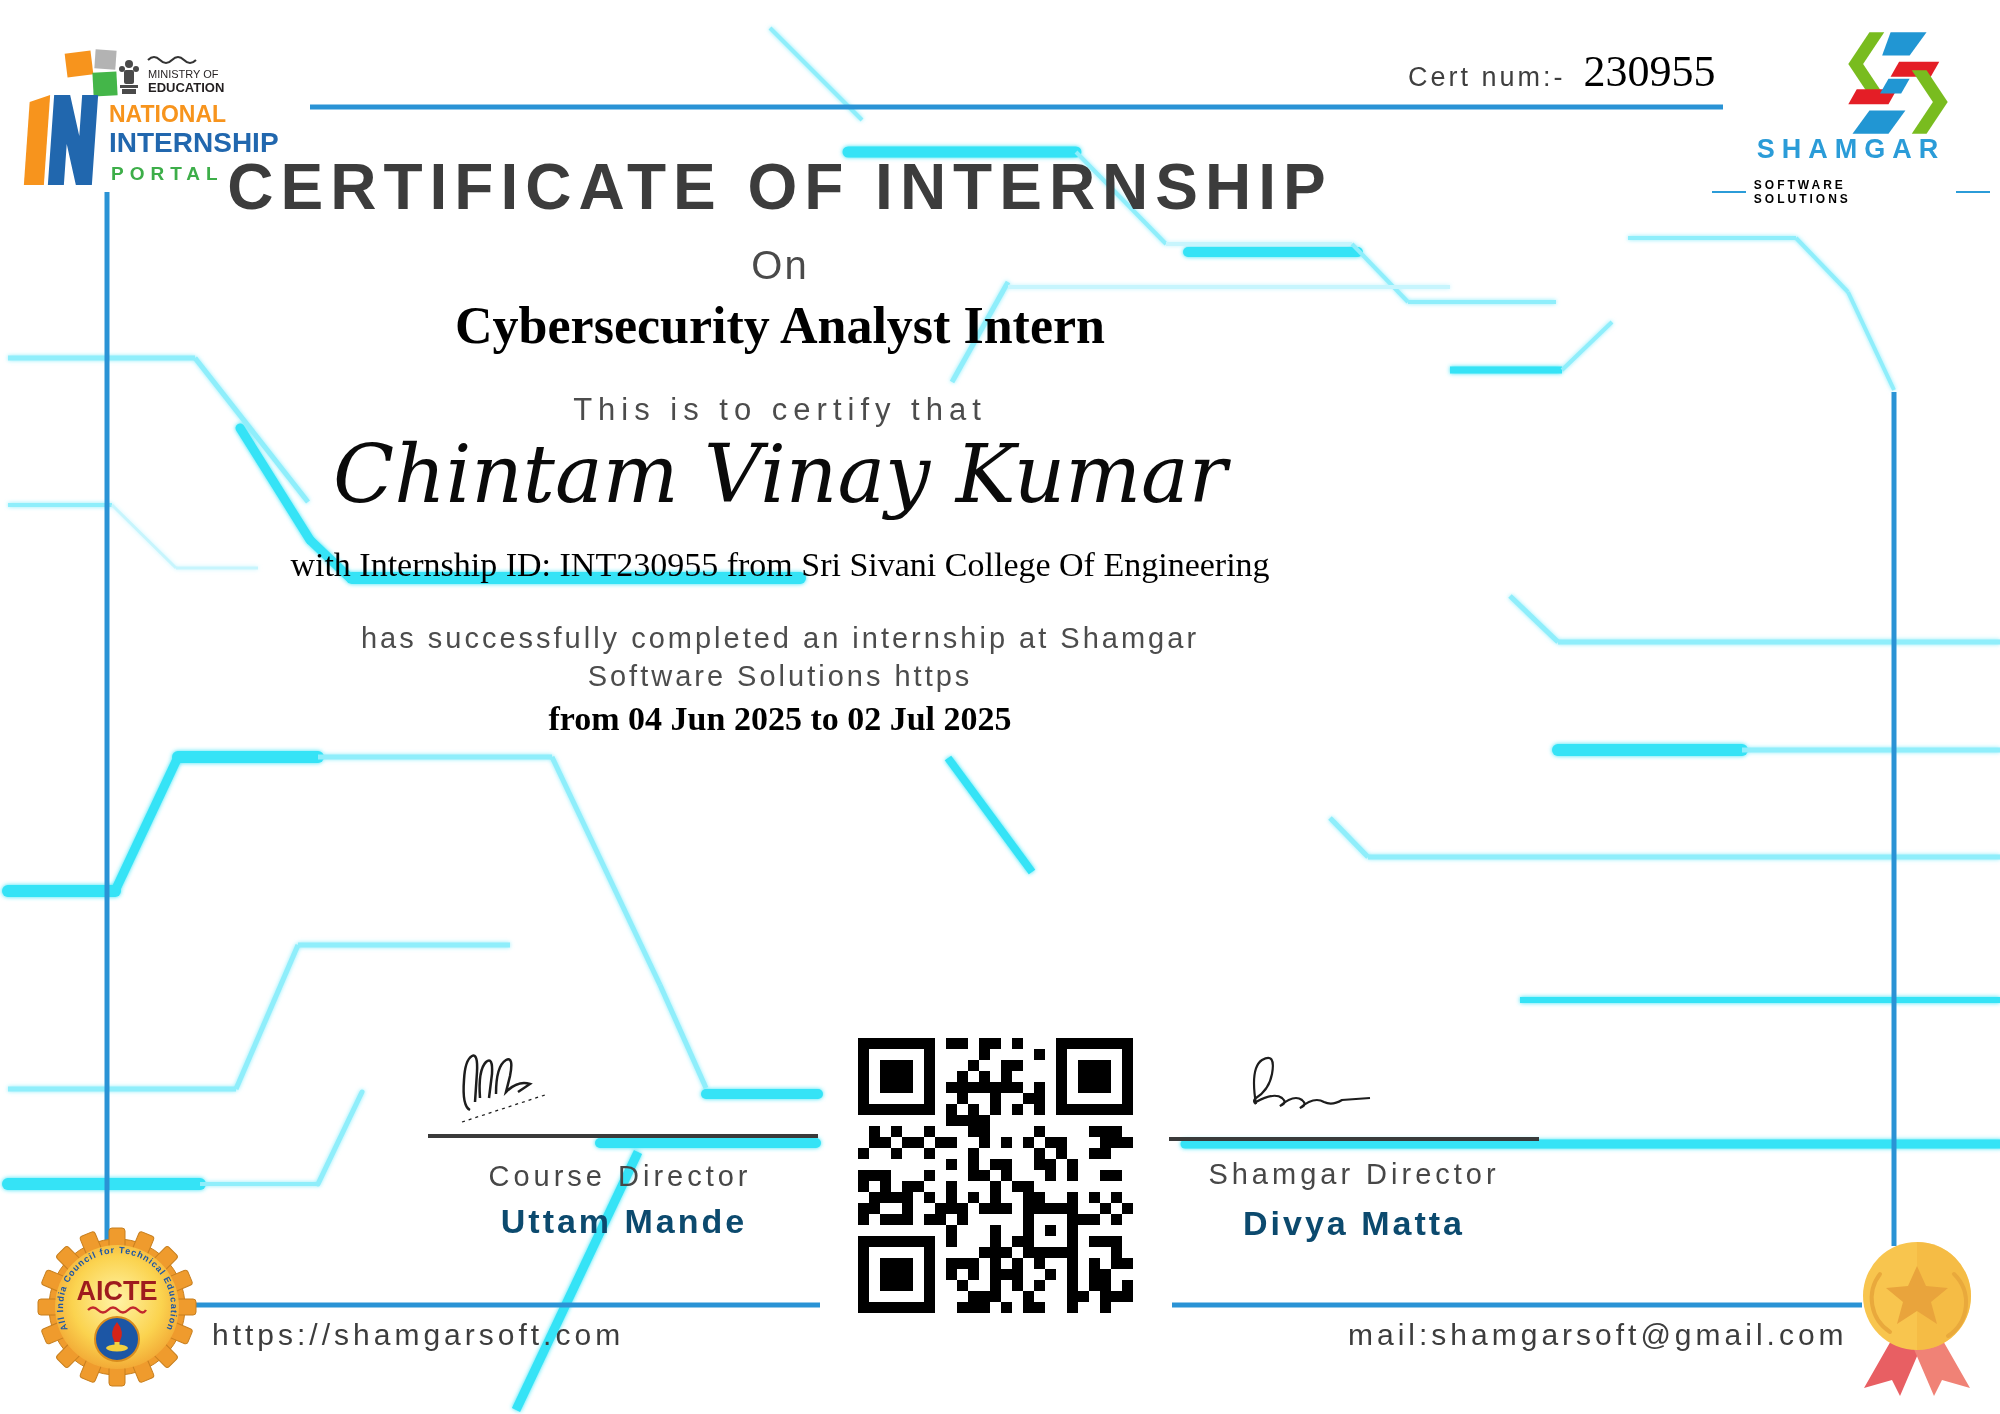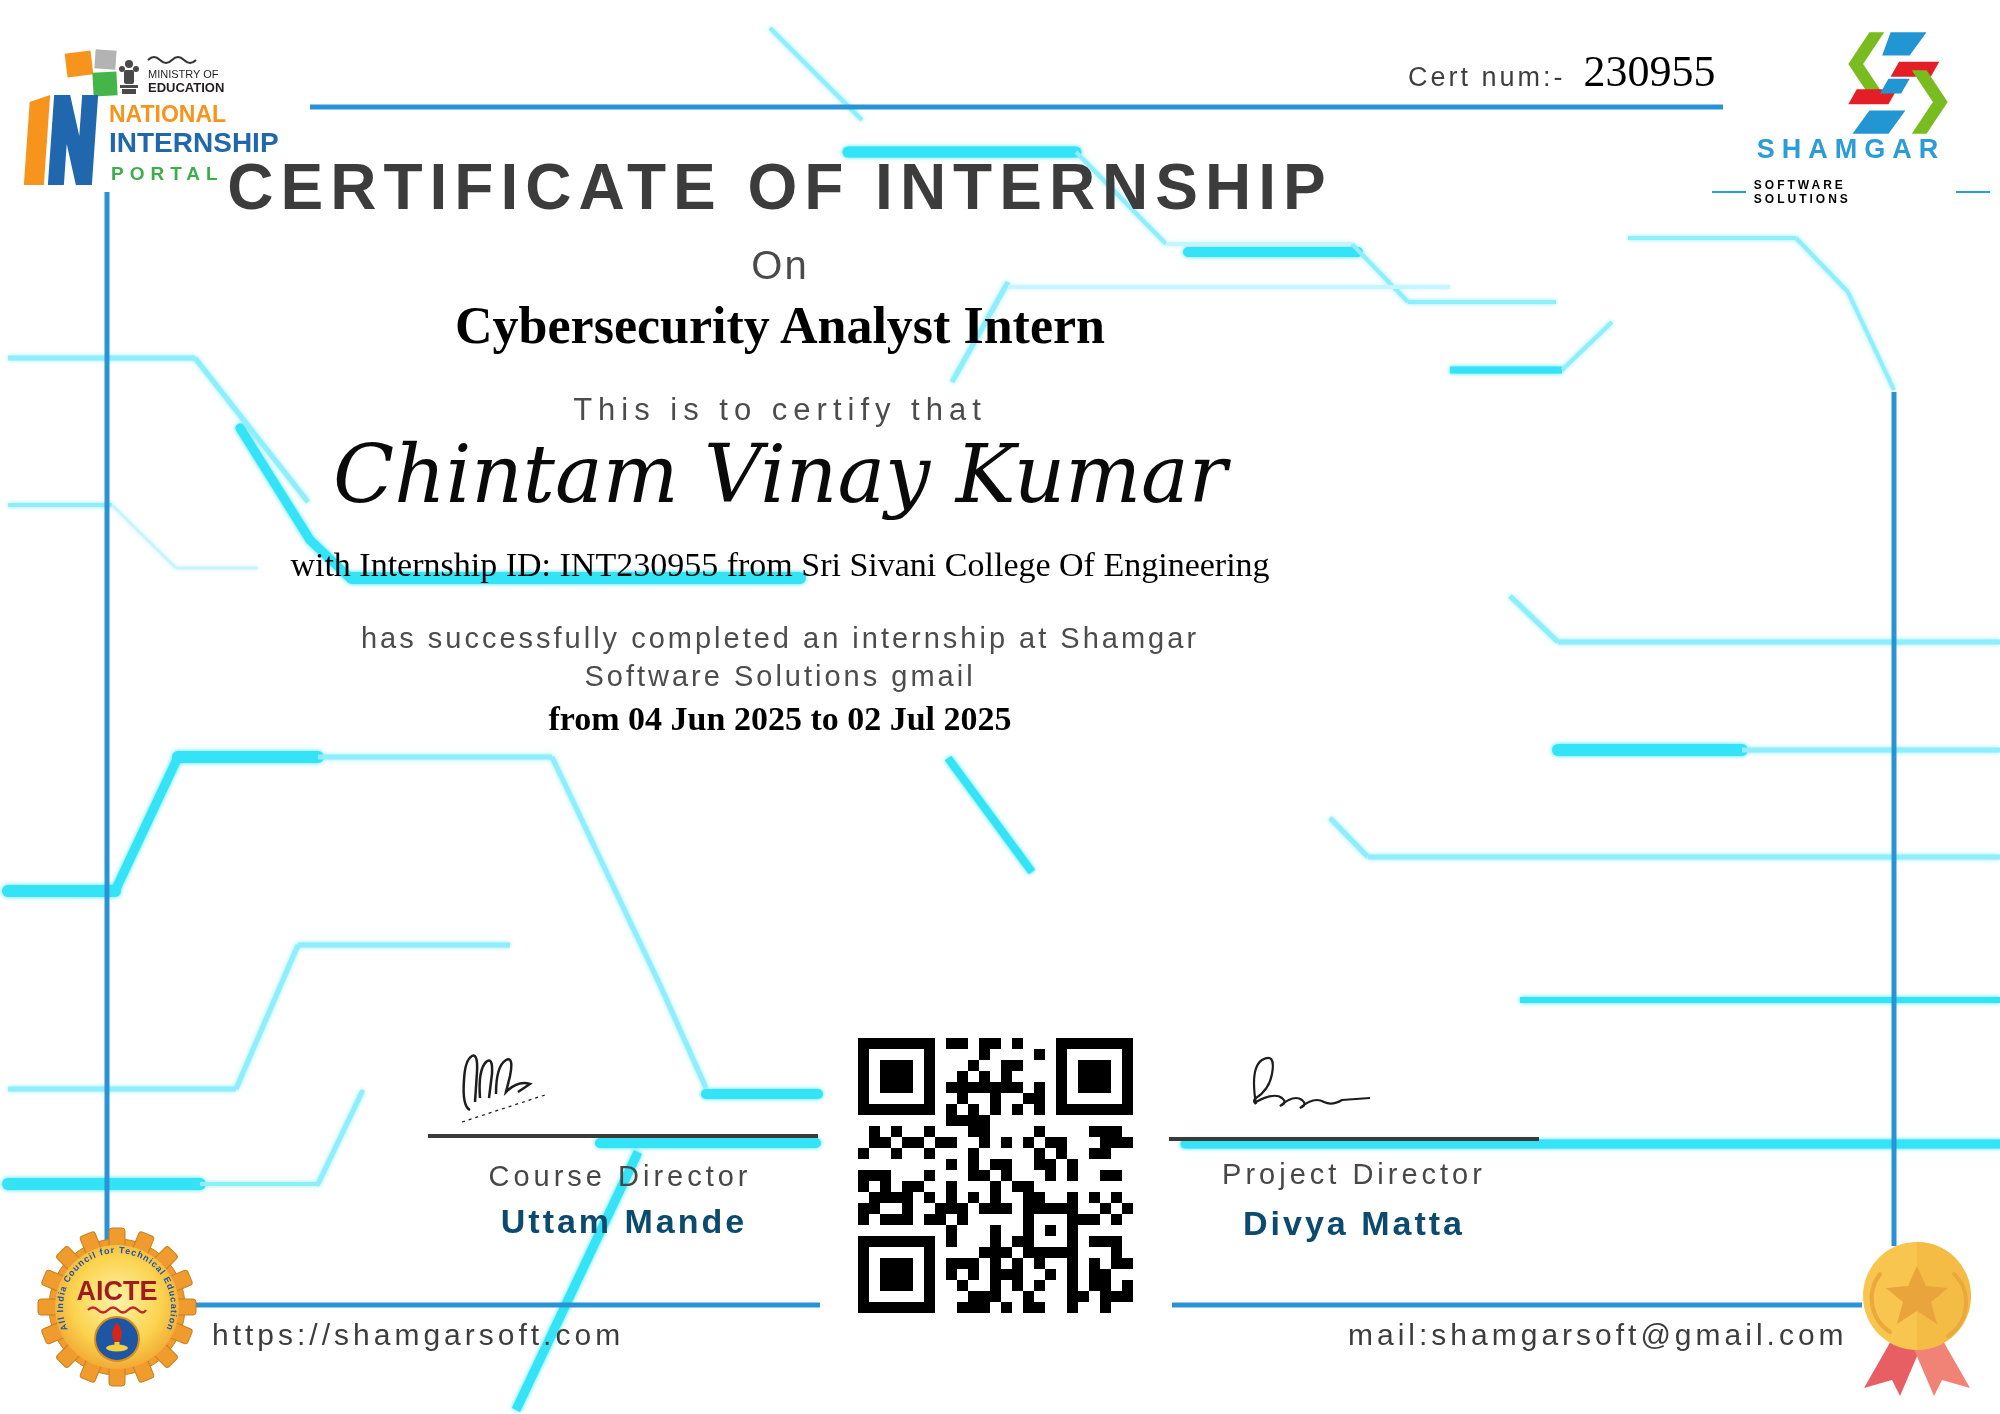--- a/index.html
+++ b/index.html
@@ -170,21 +170,21 @@
     <span class="dash"></span>
   </div>
 
   <div class="abs layer centercol title">CERTIFICATE OF INTERNSHIP</div>
   <div class="abs layer centercol onlabel">On</div>
   <div class="abs layer centercol course">Cybersecurity Analyst Intern</div>
   <div class="abs layer centercol certify">This is to certify that</div>
   <div class="abs layer centercol recipient">Chintam Vinay Kumar</div>
   <div class="abs layer centercol idline">with Internship ID: INT230955 from Sri Sivani College Of Engineering</div>
   <div class="abs layer centercol body1">has successfully completed an internship at Shamgar</div>
-  <div class="abs layer centercol body2">Software Solutions gmail</div>
+  <div class="abs layer centercol body2">Software Solutions https</div>
   <div class="abs layer centercol dateline">from 04 Jun 2025 to 02 Jul 2025</div>
 
   <svg id="qr-svg" class="abs layer qr" viewBox="0 0 25 25" shape-rendering="crispEdges">
       <rect x="0" y="0" width="25" height="25" fill="#fff"></rect>
       <rect x="0" y="0" width="1.02" height="1.02" fill="#000"></rect>
       <rect x="1" y="0" width="1.02" height="1.02" fill="#000"></rect>
       <rect x="2" y="0" width="1.02" height="1.02" fill="#000"></rect>
       <rect x="3" y="0" width="1.02" height="1.02" fill="#000"></rect>
       <rect x="4" y="0" width="1.02" height="1.02" fill="#000"></rect>
       <rect x="5" y="0" width="1.02" height="1.02" fill="#000"></rect>
@@ -487,21 +487,21 @@
     <path d="M44 54 Q44 26 54 20 Q62 16 58 36 L54 52 Q66 40 78 44 L66 52"></path>
     <path d="M10 82 L96 54" stroke-width="1.3" stroke-dasharray="3 4"></path>
   </svg>
   <svg class="abs layer" style="left:1242px;top:1048px" width="175" height="70" viewBox="0 0 175 70" fill="none" stroke="#1d1d1d" stroke-width="2.2">
     <path d="M14 56 Q8 20 20 12 Q34 4 30 26 Q27 42 14 50 Q10 53 14 56"></path>
     <path d="M14 54 Q32 44 40 50 Q46 55 38 58 Q52 46 60 52 Q66 57 58 60 Q72 48 82 54 Q90 58 100 52 L128 50"></path>
   </svg>
 
   <div class="abs layer sigrole role-left">Course Director</div>
   <div class="abs layer signame name-left">Uttam Mande</div>
-  <div class="abs layer sigrole role-right">Project Director</div>
+  <div class="abs layer sigrole role-right">Shamgar Director</div>
   <div class="abs layer signame name-right">Divya Matta</div>
 
   <svg class="abs layer" style="left:36px;top:1226px" width="162" height="162" viewBox="0 0 162 162">
     <defs>
       <radialGradient id="gold" cx="50%" cy="45%" r="60%">
         <stop offset="0%" stop-color="#fff3a6"></stop>
         <stop offset="60%" stop-color="#fbd34f"></stop>
         <stop offset="100%" stop-color="#f0a030"></stop>
       </radialGradient>
       <path id="ringpath" d="M81 135 A54 54 0 1 1 81.01 135"></path>

